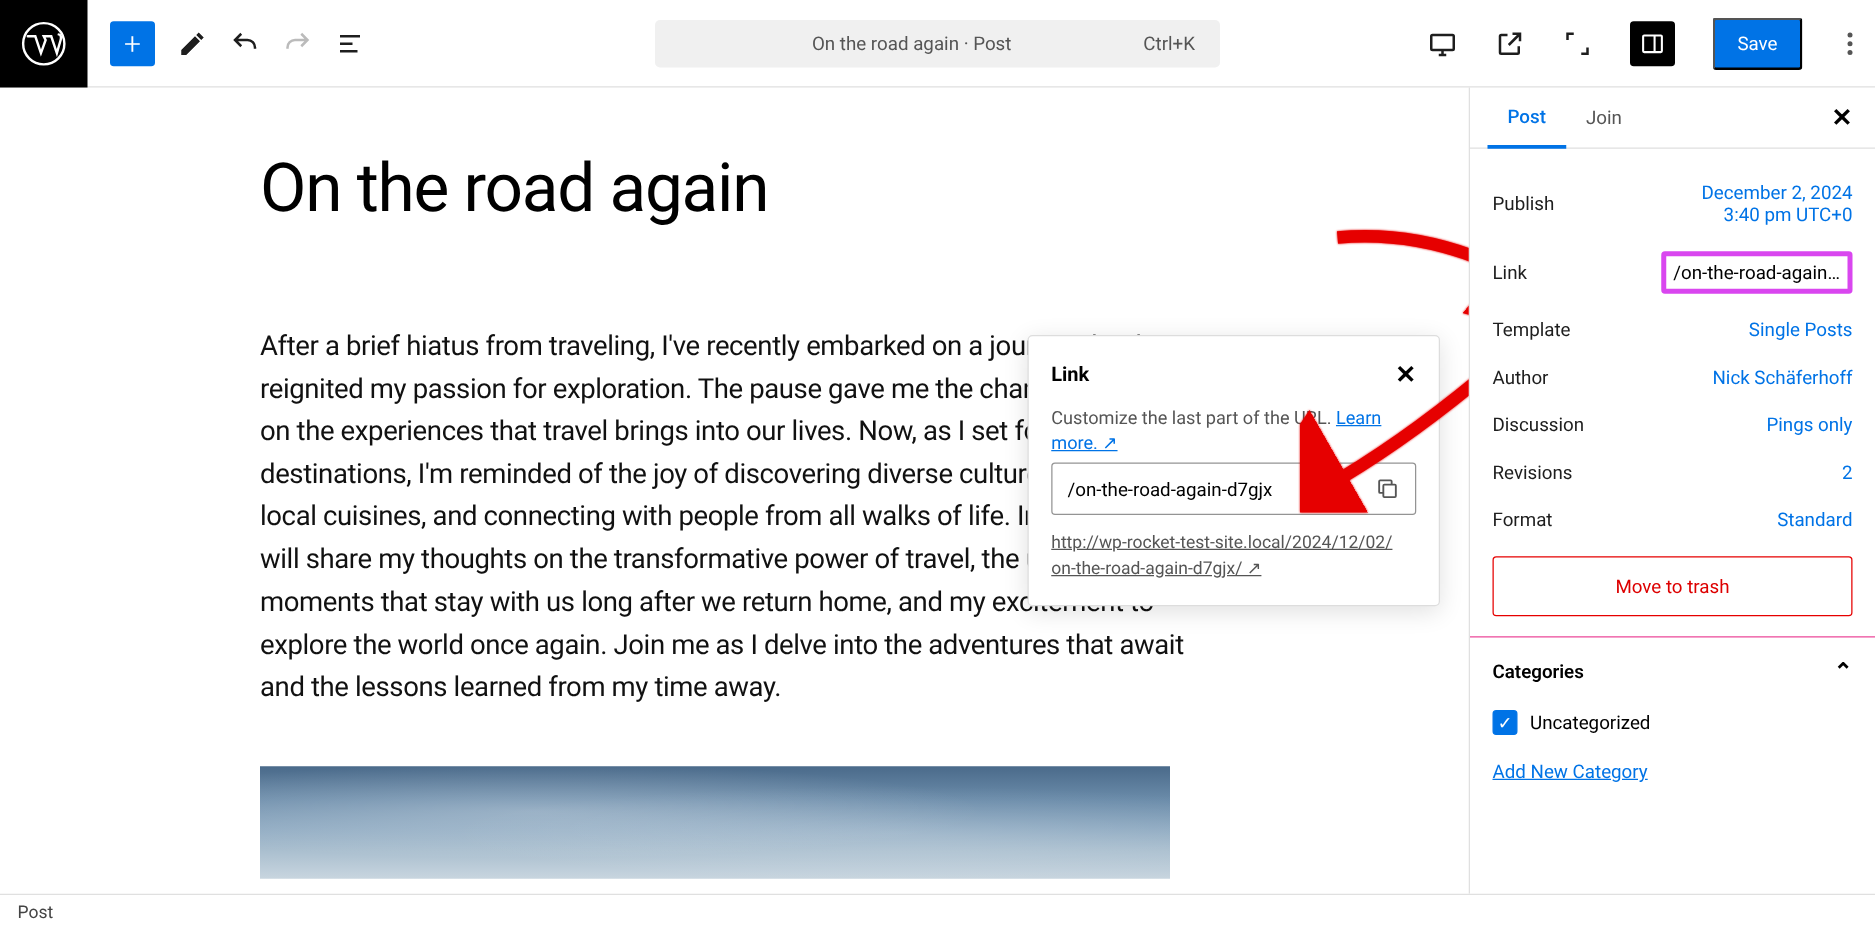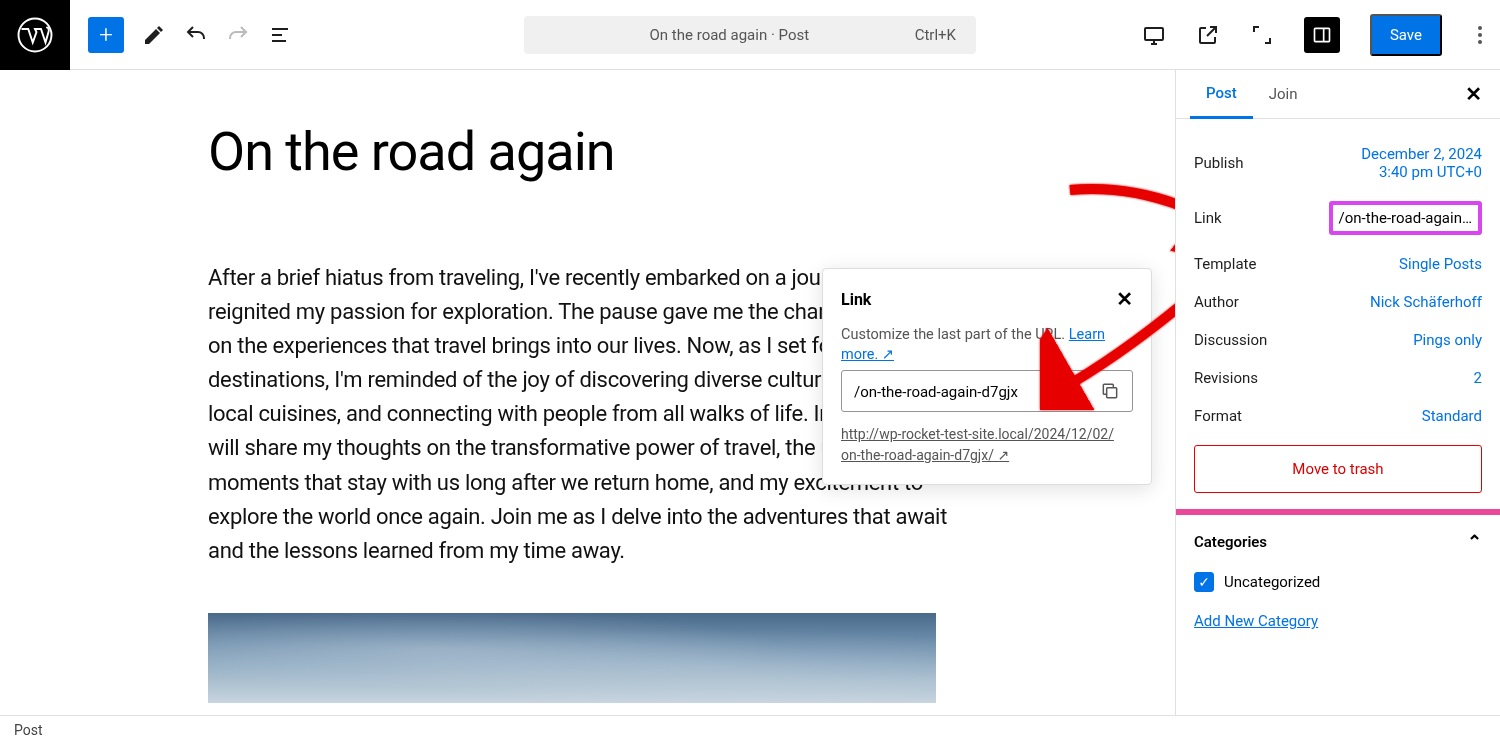--- a/index.html
+++ b/index.html
@@ -36,21 +36,21 @@
 .tabs{display:flex;align-items:center;padding:0 14px;border-bottom:1px solid #e0e0e0;position:relative}
 .tab{padding:14px 16px;cursor:pointer;color:#555}
 .tab.active{color:#0073e6;border-bottom:3px solid #0073e6;font-weight:500;margin-bottom:-1px}
 .tab-close{position:absolute;right:18px;font-size:20px;cursor:pointer;font-weight:700}
 .meta{padding:16px 18px}
 .meta-row{display:flex;justify-content:space-between;padding:10px 0;align-items:center}
 .meta-row .lbl{color:#1e1e1e}
 .meta-row .val{color:#0073e6;text-align:right;cursor:pointer;max-width:160px}
 .link-val{border:4px solid #d946ef;padding:4px 6px;border-radius:3px;color:#000000}
 .trash-btn{border:1px solid #e60000;color:#d00;width:100%;padding:14px;background:#fff;border-radius:3px;font-size:15px;cursor:pointer;margin-top:10px}
-.cats{border-top:6px solid #ec4899;padding:16px 18px}
+.cats{border-top:1px solid #ec4899;padding:16px 18px}
 .cats-hdr{display:flex;justify-content:space-between;align-items:center;font-weight:600;margin-bottom:14px;cursor:pointer}
 .chev{font-size:18px}
 .chk-row{display:flex;align-items:center;gap:10px;padding:6px 0}
 .chk{width:20px;height:20px;border:1.5px solid #1e1e1e;border-radius:3px;display:flex;align-items:center;justify-content:center;cursor:pointer}
 .chk.on{background:#0073e6;border-color:#0073e6;color:#fff;font-size:14px}
 .add-cat{color:#0073e6;text-decoration:underline;cursor:pointer;display:inline-block;margin-top:14px}
 .footer{height:28px;border-top:1px solid #e0e0e0;display:flex;align-items:center;padding:0 14px;font-size:14px;color:#444;position:absolute;bottom:0;left:0;right:0;background:#fff}
 .arrow{position:absolute;font-size:60px;color:#e60000;z-index:50;pointer-events:none}
 .arrow svg{filter:drop-shadow(0 0 1px #e60000)}
 </style>

